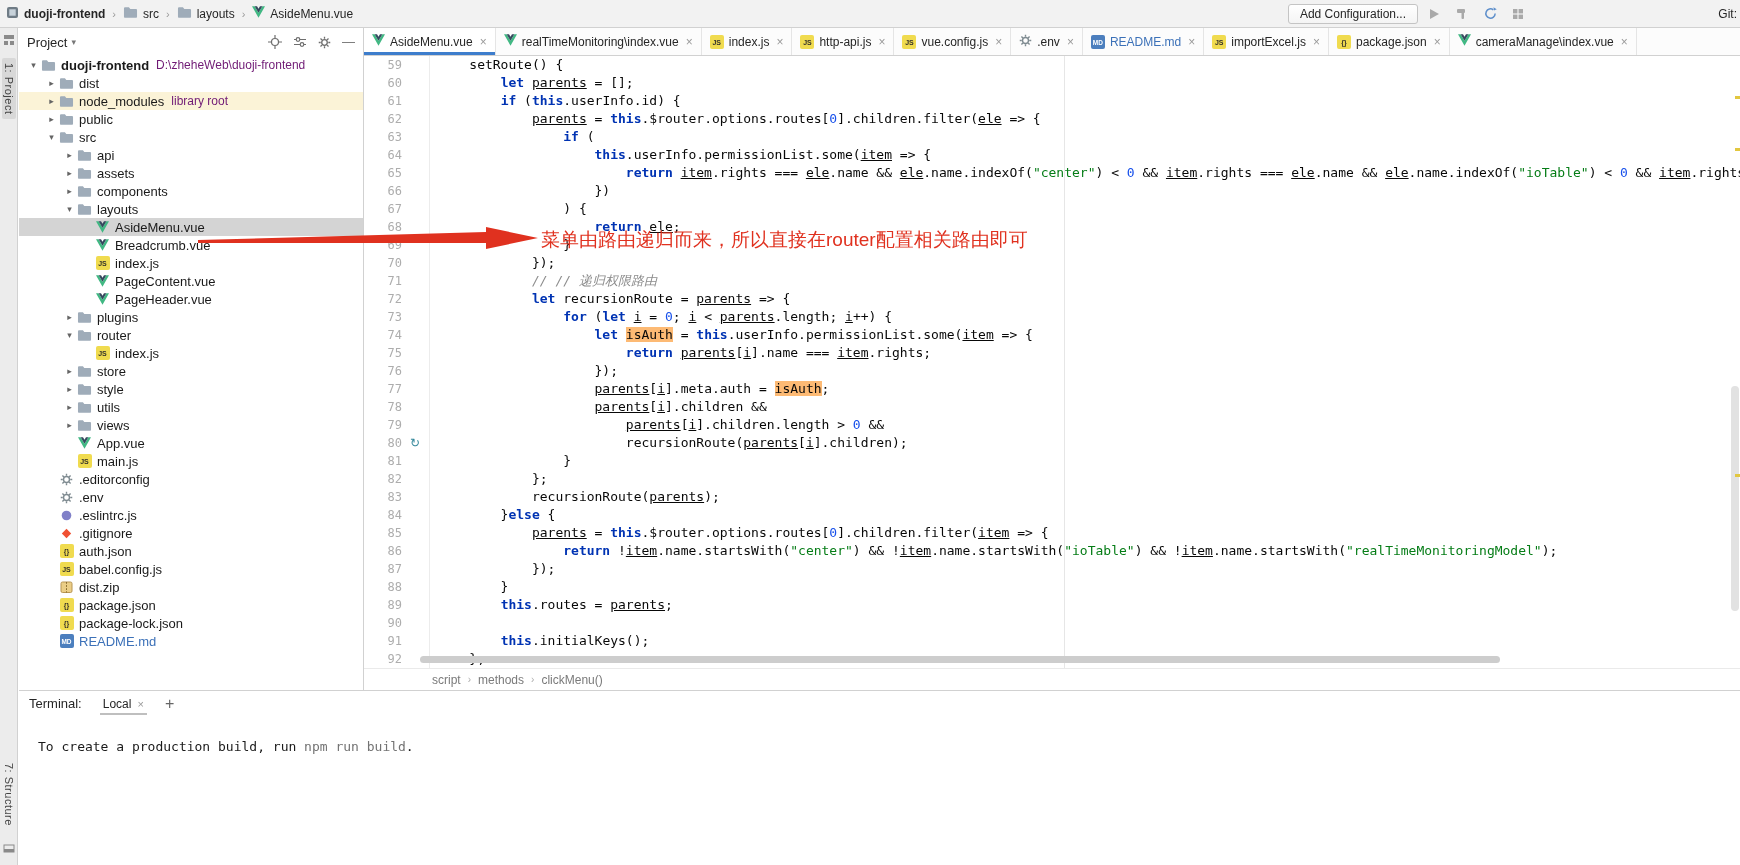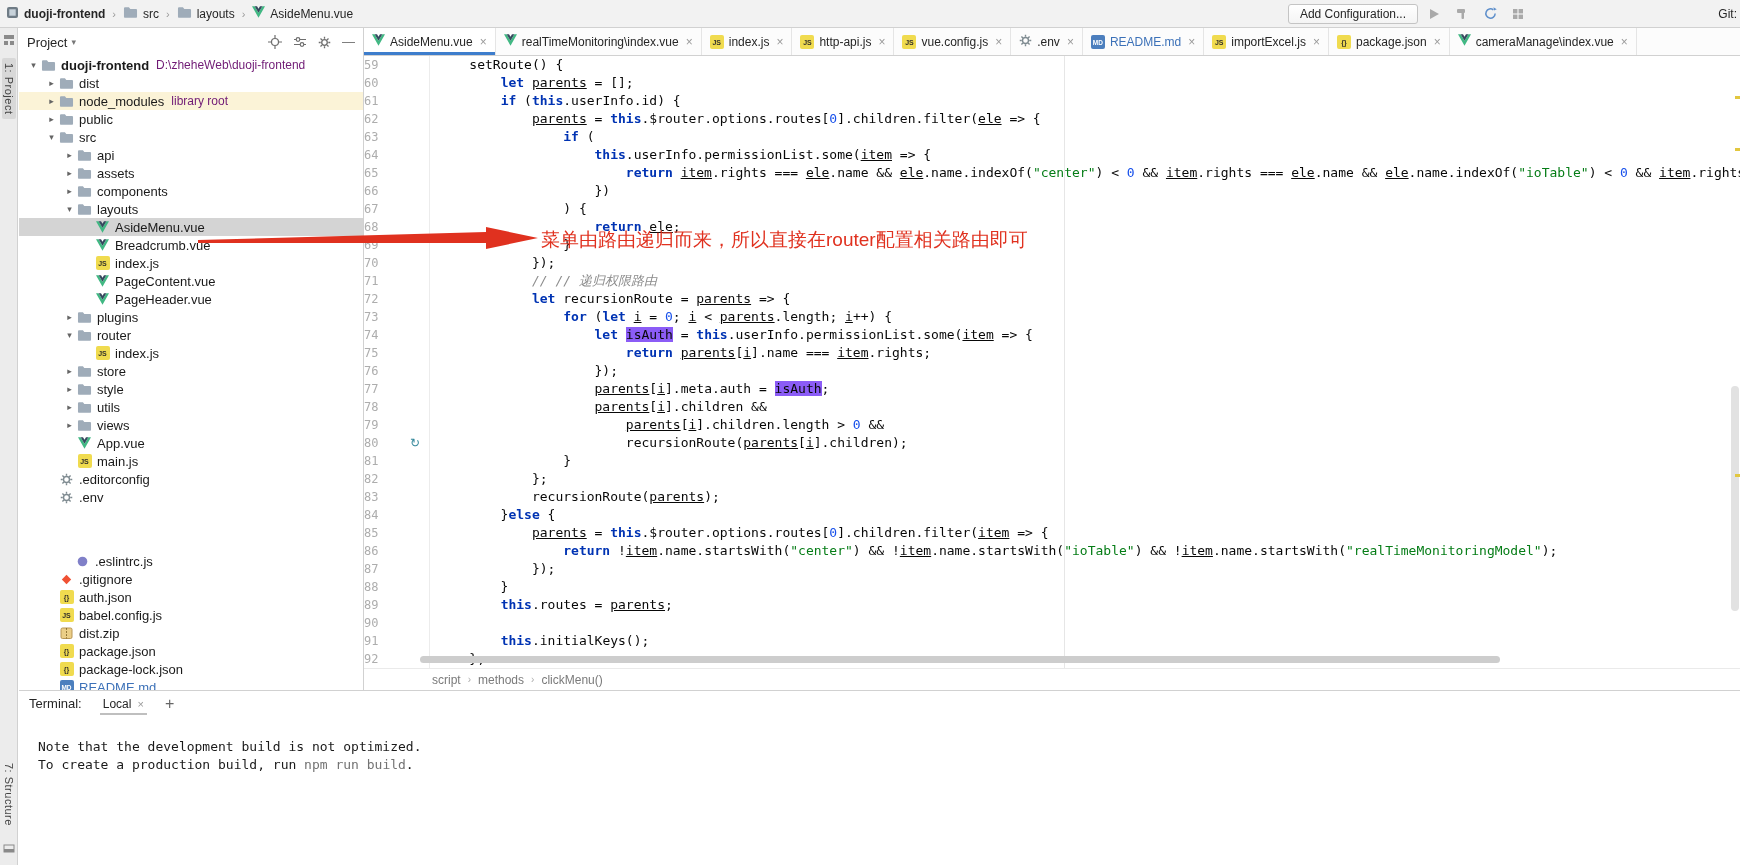--- a/index.html
+++ b/index.html
@@ -48,30 +48,30 @@
   .editor{position:absolute;left:364px;top:28px;right:0;height:662px;background:#fff}
   .tabs{height:28px;display:flex;align-items:stretch;border-bottom:1px solid #D1D1D1;background:#FCFCFC;overflow:hidden}
   .tab{display:flex;align-items:center;gap:5px;padding:0 8px;font-size:12px;color:#262626;border-right:1px solid #E5E5E5;cursor:pointer;white-space:nowrap}
   .tab.active{background:#fff;box-shadow:inset 0 -3px 0 #3D7DCC}
   .tab .x{color:#9A9A9A;font-size:12px;margin-left:2px;cursor:pointer}
   .tab .lbl.blue{color:#3C71B8}
 
   .codewrap{position:absolute;top:28px;left:0;right:0;height:612px;overflow:hidden;background:#fff}
   .gutter{position:absolute;left:0;top:0;width:66px;bottom:0;background:#fff;border-right:1px solid #ECECEC}
   .grow{height:18px;display:flex;align-items:center}
-  .gnum{width:38px;text-align:left;color:#ADADAD;font:12px/18px "DejaVu Sans Mono","Liberation Mono",monospace;cursor:pointer}
+  .gnum{width:38px;text-align:right;color:#ADADAD;font:12px/18px "DejaVu Sans Mono","Liberation Mono",monospace;cursor:pointer}
   .gico{width:26px;text-align:center;font-size:12px;color:#35889B;line-height:18px}
   .code{position:absolute;left:74px;top:0;right:0;bottom:0;font:13px/18px "DejaVu Sans Mono","Liberation Mono",monospace;white-space:pre;color:#080808}
   .cl{height:18px}
   .kw{color:#0033B3;font-weight:bold}
   .str{color:#067D17}
   .num{color:#1750EB}
   .com{color:#8C8C8C;font-style:italic}
   .vr{text-decoration:underline}
-  .hl{background:#8b5cf6}
+  .hl{background:#fdba74}
   .guide{position:absolute;top:0;bottom:0;width:1px;background:#E6E6E6;font:13px "DejaVu Sans Mono",monospace;left:calc(74px + 80ch)}
   .hsb{position:absolute;left:56px;bottom:5px;width:1080px;height:7px;background:#CDCDCD;border-radius:4px;cursor:pointer}
   .vsb{position:absolute;right:1px;top:330px;width:8px;height:225px;background:#E2E2E2;border-radius:4px;cursor:pointer}
   .stripe{position:absolute;right:0;width:5px;height:3px;background:#E2C73F}
 
   .crumbs{position:absolute;left:0;right:0;bottom:0;height:22px;border-top:1px solid #EAEAEA;display:flex;align-items:center;padding-left:68px;font-size:12px;color:#7A7A7A;gap:7px;background:#fff}
   .crumbs .csep{color:#ADADAD;font-size:10px}
   .crumbs span{cursor:pointer}
 
   
@@ -422,21 +422,21 @@
         <span class="fico">
           <svg width="13" height="13" viewBox="0 0 14 14">
             <g stroke="#7F8B91" stroke-width="1.5" fill="none">
               <circle cx="7" cy="7" r="3.2"></circle>
               <path d="M7 .8v2.2M7 11v2.2M.8 7H3M11 7h2.2M2.6 2.6l1.6 1.6M9.8 9.8l1.6 1.6M11.4 2.6L9.8 4.2M4.2 9.8l-1.6 1.6"></path>
             </g>
           </svg>
         </span>
         <span class="tlabel">.env</span>
       </div>
-      <div class="trow" style="padding-left: 42px; margin-top: 46px;">
+      <div class="trow" style="padding-left: 26px;">
         <span class="chev"></span>
         <span class="fico">
           <svg width="13" height="13">
             <circle cx="6.5" cy="6.5" r="4.8" fill="#8080C8"></circle>
           </svg>
         </span>
         <span class="tlabel">.eslintrc.js</span>
       </div>
       <div class="trow" style="padding-left: 26px;">
         <span class="chev"></span>
@@ -726,16 +726,15 @@
 <div class="terminal">
   <div class="thead">
     <span>Terminal:</span>
     <span class="ttab">
       <span>Local</span>
       <span class="x">×</span>
     </span>
     <span class="tplus">+</span>
   </div>
   <div class="tbody" id="tbody">
-      <div class="tline"><span>Note that the development build is not optimized.</span></div>
       <div class="tline"><span>To create a production build, run </span><span class="cmd">npm run build</span><span>.</span></div>
     </div>
 </div>
 
 </body></html>

